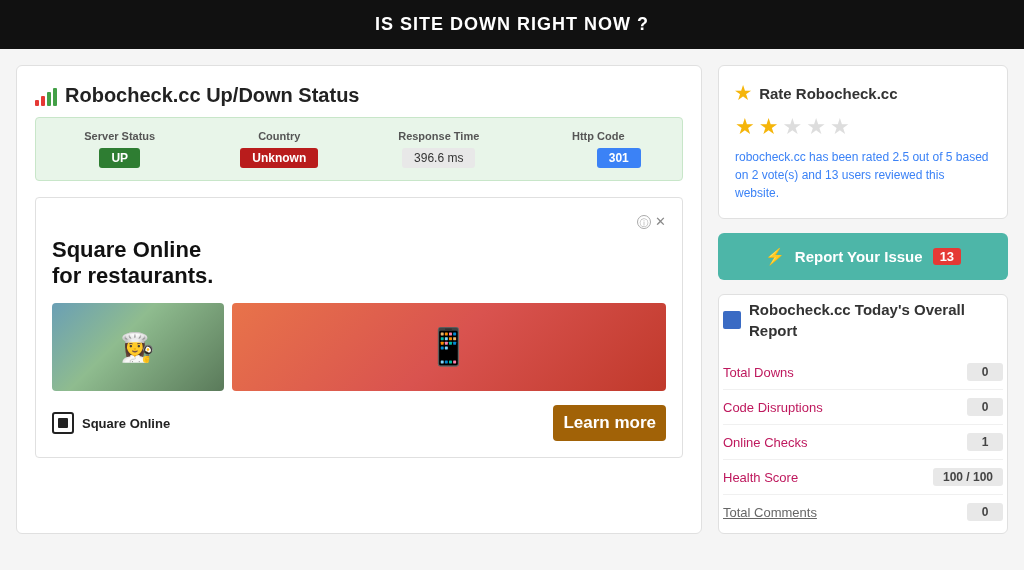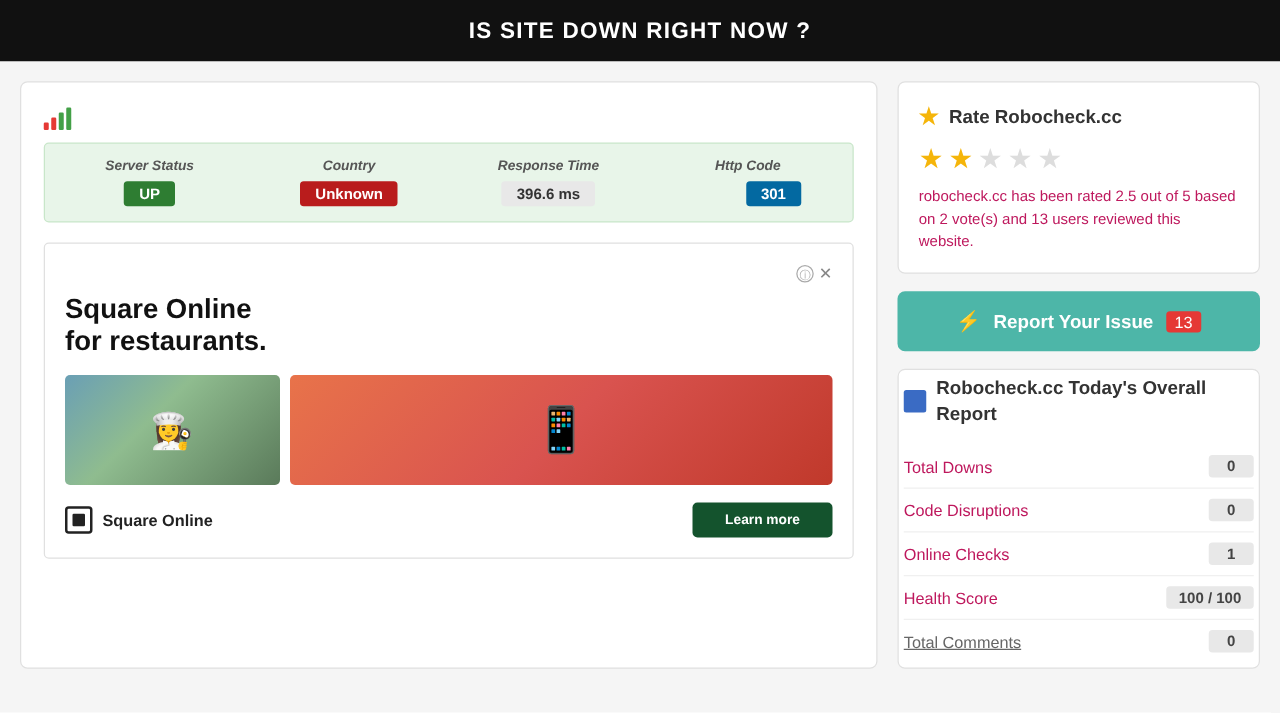--- a/index.html
+++ b/index.html
@@ -88,34 +88,33 @@
       flex-direction: column;
       align-items: center;
       gap: 6px;
     }
 
     .status-cell-label {
       font-size: 11px;
       font-weight: 700;
       color: #555;
       text-align: center;
-      font-style: italic;
     }
 
     .status-badge {
       padding: 3px 12px;
       border-radius: 3px;
       font-size: 12px;
       font-weight: 700;
       color: #fff;
     }
     .badge-up { background: #2e7d32; }
     .badge-unknown { background: #b91c1c; }
-    .badge-time { background: #e8e8e8; color: #333; font-weight: 700; }
-    .badge-code { background: #0369a1; margin-left: 41px; }
+    .badge-time { background: #e8e8e8; color: #333; font-weight: 400; }
+    .badge-code { background: #3b82f6; margin-left: 41px; }
 
     
     .ad-container {
       margin-top: 16px;
       border: 1px solid #e0e0e0;
       padding: 16px;
       text-align: center;
       position: relative;
       background: #fff;
       border-radius: 4px;
@@ -220,26 +219,26 @@
     }
 
     .ad-square-inner {
       width: 10px;
       height: 10px;
       background: #222;
       border-radius: 1px;
     }
 
     .ad-learn-btn {
-      background: #14532d;
+      background: #a16207;
       color: #fff;
       border: none;
-      padding: 8px 26px;
+      padding: 8px 10px;
       border-radius: 4px;
-      font-size: 11px;
+      font-size: 17px;
       font-weight: 700;
       cursor: pointer;
     }
 
     
     .right-panel {
       width: 290px;
       display: flex;
       flex-direction: column;
       gap: 14px;
@@ -271,21 +270,21 @@
     }
 
     .star {
       font-size: 22px;
     }
     .star-filled { color: #f5b50a; }
     .star-empty { color: #ddd; }
 
     .rating-text {
       font-size: 12px;
-      color: #be185d;
+      color: #3b82f6;
       line-height: 1.5;
     }
 
     
     .report-btn {
       background: #4db6a8;
       color: #fff;
       border: none;
       border-radius: 6px;
       padding: 14px 18px;
@@ -298,21 +297,21 @@
       gap: 10px;
       width: 100%;
     }
 
     .report-badge {
       background: #e53935;
       color: #fff;
       border-radius: 3px;
       padding: 1px 7px;
       font-size: 13px;
-      font-weight: 400;
+      font-weight: 700;
     }
 
     .report-icon {
       font-size: 16px;
     }
 
     
     .report-card {
       background: #fff;
       border: 1px solid #e0e0e0;
@@ -388,20 +387,21 @@
 
   <div class="left-panel">
 
     <div class="status-title">
       <div class="bar-chart-icon">
         <span class="b1"></span>
         <span class="b2"></span>
         <span class="b3"></span>
         <span class="b4"></span>
       </div>
+      <span>Robocheck.cc Up/Down Status</span>
     </div>
 
 
     <div class="status-grid">
       <div class="status-cell">
         <span class="status-cell-label">Server Status</span>
         <span class="status-badge badge-up">UP</span>
       </div>
       <div class="status-cell">
         <span class="status-cell-label">Country</span>

